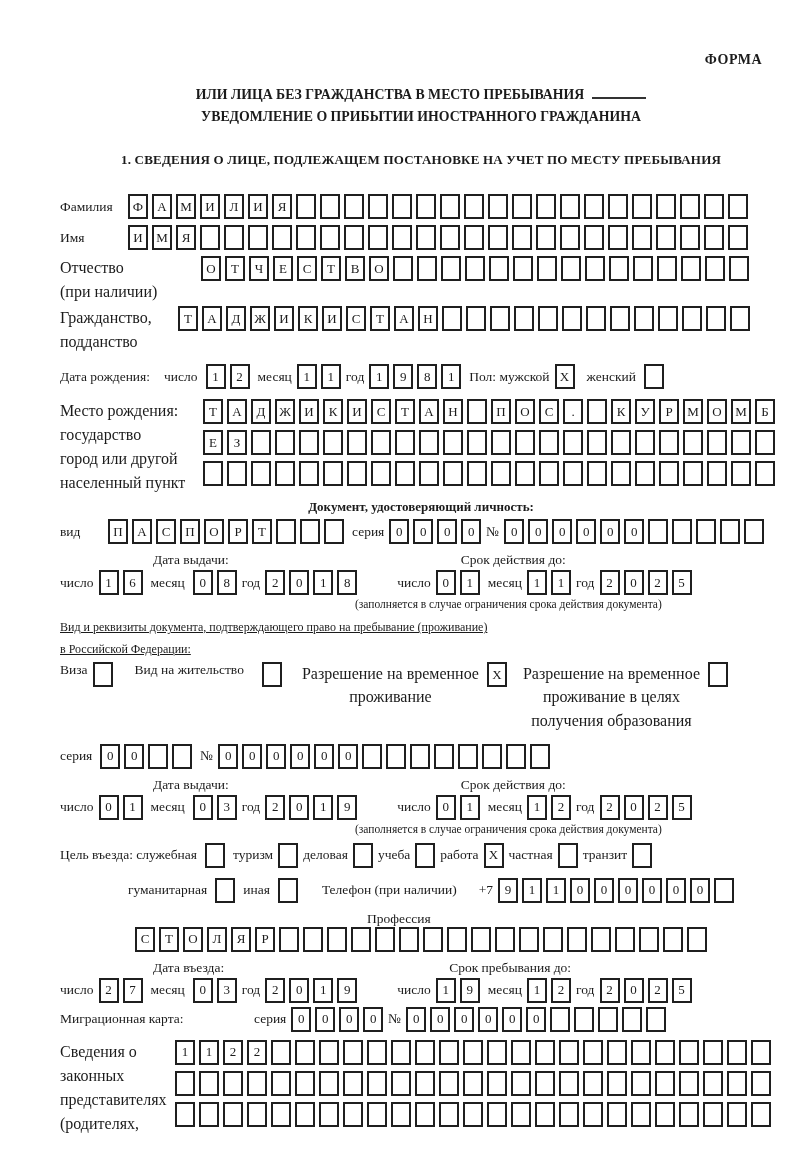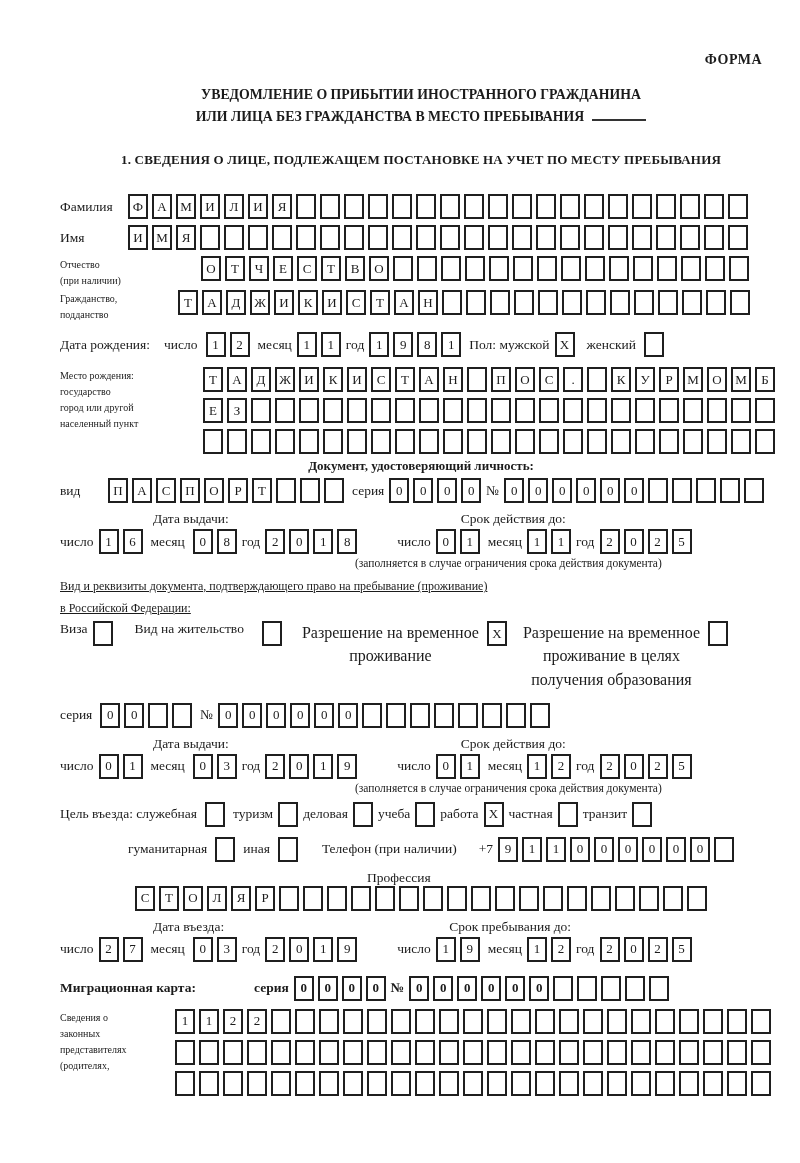--- a/index.html
+++ b/index.html
@@ -22,33 +22,33 @@
         display:inline-flex;align-items:center;justify-content:center;
         font-size:13px;font-family:"Liberation Serif",serif;background:#fff;flex:0 0 auto;}
   .stack{display:flex;flex-direction:column;gap:6px;}
   .mll{margin-left:8px;} .mls{margin-left:5px;}
   .center-b{text-align:center;font-weight:bold;font-size:13px;margin-top:8px;}
   .note{font-size:11.5px;margin-top:3px;}
   .hdr-row{display:flex;font-size:13.5px;margin-top:8px;}
   .plain{font-size:12px;margin-top:8px;line-height:1.5;text-decoration:underline;}
   .ml-lbl{font-size:16px;text-align:center;line-height:1.45;}
   .cbx{margin-left:8px;}
-  .lbl2{font-size:10px;line-height:1.5;}
+  .lbl2{font-size:16px;line-height:1.5;}
 </style>
 </head>
 <body>
 
 <div class="page">
 
 
   <div class="forma">ФОРМА</div>
 
   <div class="title">
+    <div><span>ИЛИ ЛИЦА БЕЗ ГРАЖДАНСТВА В МЕСТО ПРЕБЫВАНИЯ</span><span class="blank-line"></span></div>
     <div>УВЕДОМЛЕНИЕ О ПРИБЫТИИ ИНОСТРАННОГО ГРАЖДАНИНА</div>
-    <div><span>ИЛИ ЛИЦА БЕЗ ГРАЖДАНСТВА В МЕСТО ПРЕБЫВАНИЯ</span><span class="blank-line"></span></div>
   </div>
 
   <div class="section-title">1. СВЕДЕНИЯ О ЛИЦЕ, ПОДЛЕЖАЩЕМ ПОСТАНОВКЕ НА УЧЕТ ПО МЕСТУ ПРЕБЫВАНИЯ</div>
 
   <div class="row" style="margin-top:26px;">
     <span class="lbl w68">Фамилия</span>
     <span class="cells">
         <span class="cell">Ф</span>
         <span class="cell">А</span>
         <span class="cell">М</span>
@@ -597,21 +597,21 @@
       </span>
     <span class="lbl mls">год</span>
     <span class="cells mls">
         <span class="cell">2</span>
         <span class="cell">0</span>
         <span class="cell">2</span>
         <span class="cell">5</span>
       </span>
   </div>
 
-  <div class="row" style="margin-top:14px;font-weight:bold;">
+  <div class="row" style="margin-top:4px;">
     <span class="lbl w150">Миграционная карта:</span>
     <span class="lbl" style="margin-left:44px;">серия</span>
     <span class="cells mls">
         <span class="cell">0</span>
         <span class="cell">0</span>
         <span class="cell">0</span>
         <span class="cell">0</span>
       </span>
     <span class="lbl mls">№</span>
     <span class="cells mls">

